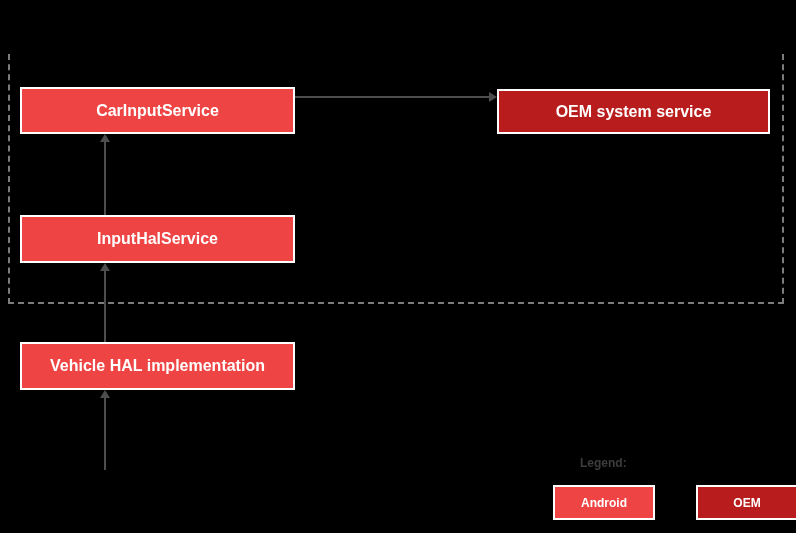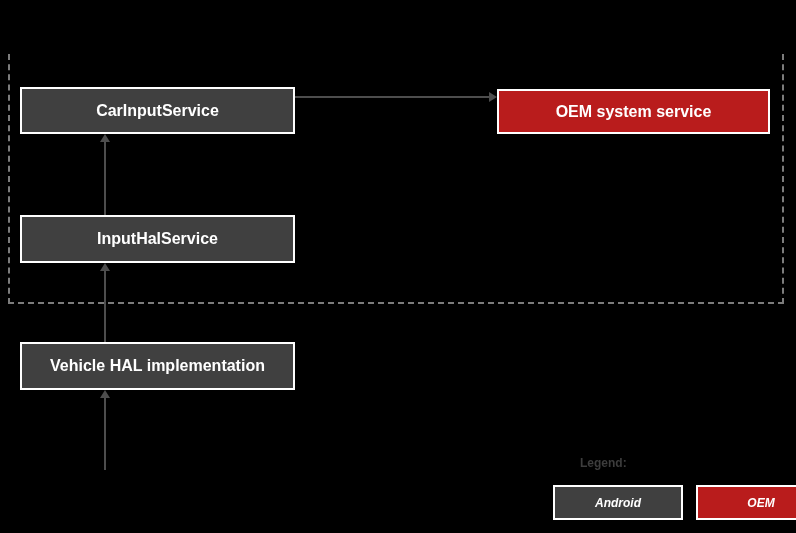--- a/index.html
+++ b/index.html
@@ -41,21 +41,21 @@
   .node {
     position: absolute;
     border: 2px solid #ffffff;
     display: flex; align-items: center; justify-content: center;
     color: #ffffff;
     font-size: 16px;
     font-weight: bold;
     z-index: 4;
     box-sizing: border-box;
   }
-  .android { background: #404040; }
+  .android { background: #ef4444; }
   .oem { background: #b91c1c; }
 
   .node-car-input    { left: 20px; top: 87px;  width: 275px; height: 47px; }
   .node-oem-service  { left: 497px; top: 89px; width: 273px; height: 45px; }
   .node-input-hal    { left: 20px; top: 215px; width: 275px; height: 48px; }
   .node-vehicle-hal  { left: 20px; top: 342px; width: 275px; height: 48px; }
   .node-hw-button    { left: 20px; top: 470px; width: 275px; height: 49px; }
 
   
   .line {
@@ -97,28 +97,27 @@
     position: absolute;
     left: 556px; top: 456px;
     color: #3D3D3D;
     font-size: 12px;
     font-weight: bold;
     margin-left: 24px;
   }
   .legend-box {
     position: absolute;
     top: 485px;
-    width: 130px; height: 35px;
+    width: 102px; height: 35px;
     border: 2px solid #ffffff;
     display: flex; align-items: center; justify-content: center;
     color: #ffffff;
     font-size: 12px;
     font-weight: bold;
     box-sizing: border-box;
-    font-style: italic;
   }
   .legend-android { left: 553px; }
   .legend-oem    { left: 696px; }
 </style>
 </head>
 <body>
 
 <div id="stage">
 
 

